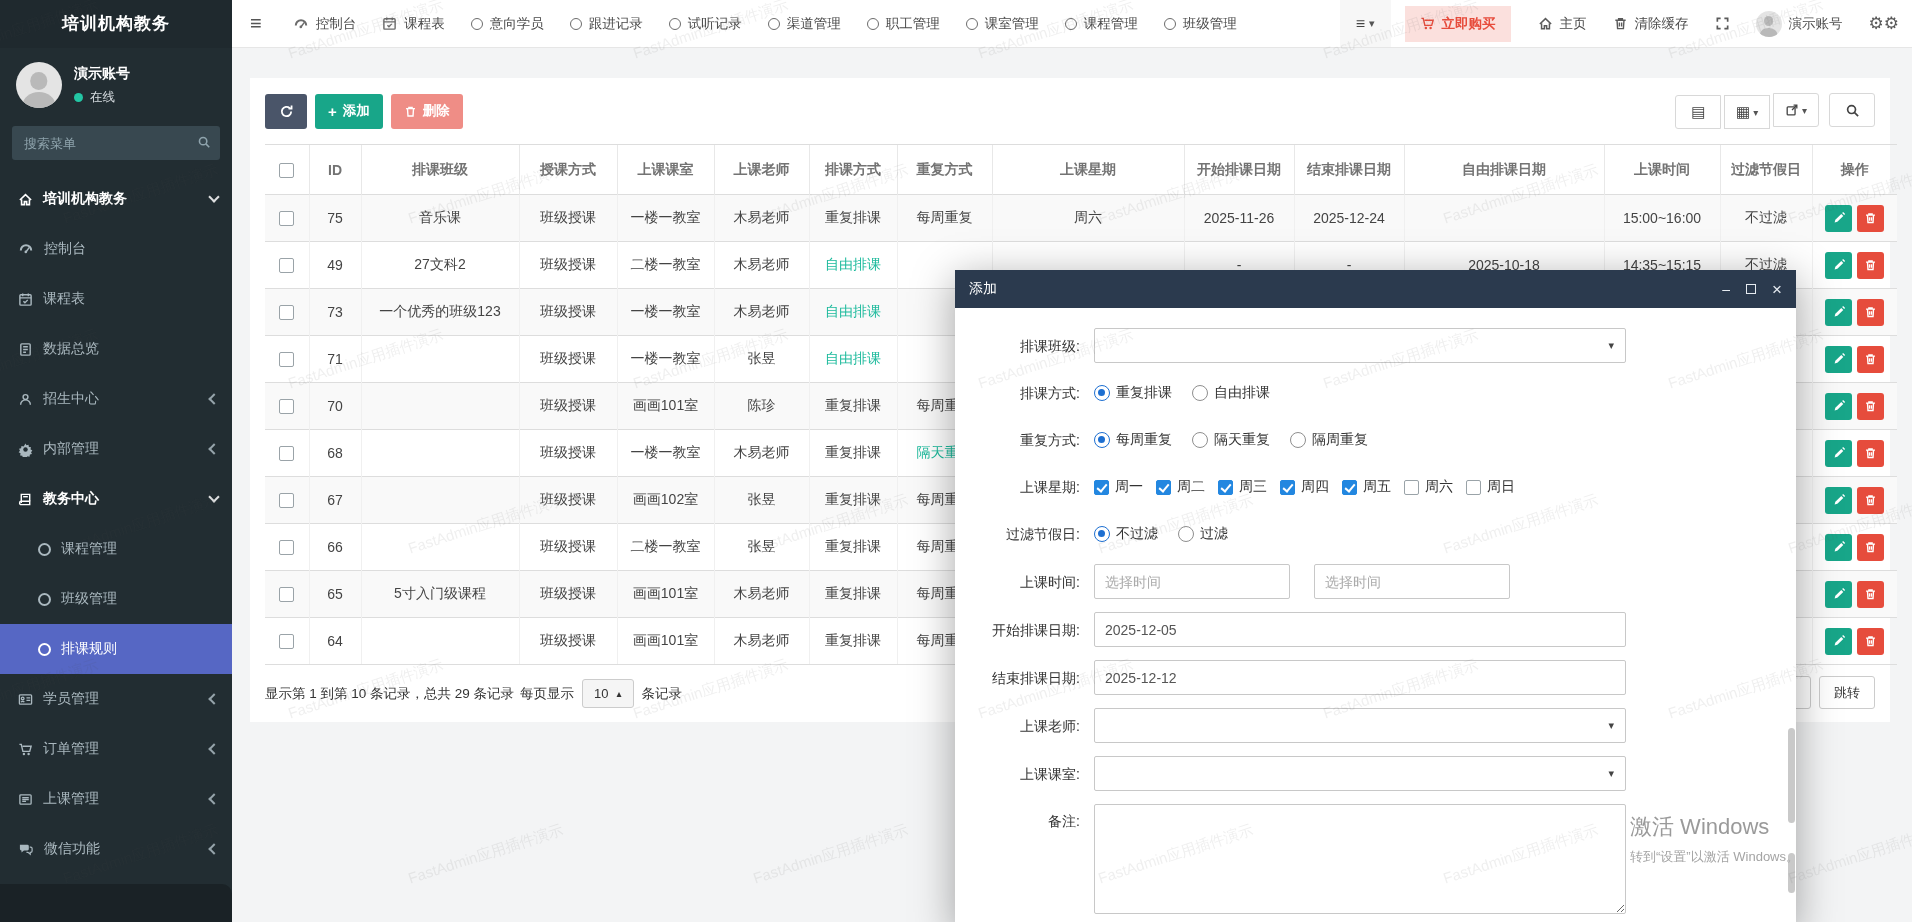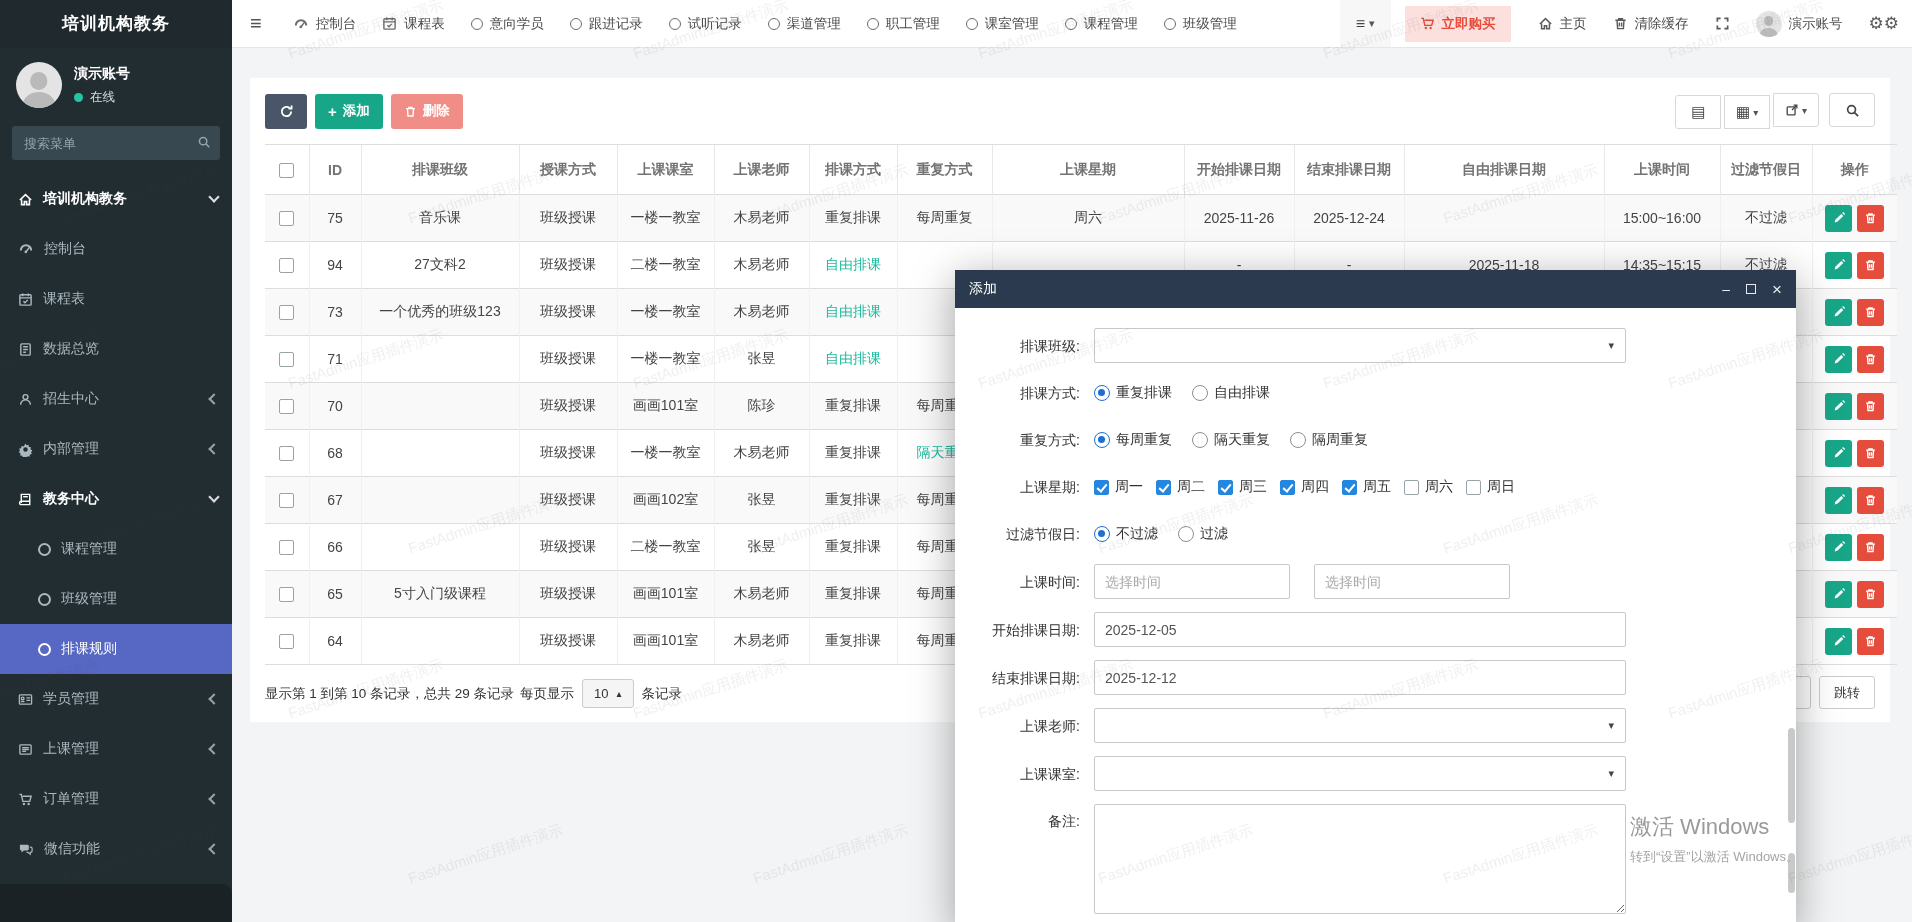--- a/index.html
+++ b/index.html
@@ -318,37 +318,37 @@
             <rect x="1.5" y="3" width="13" height="10" rx="1"></rect>
             <circle cx="5" cy="6.8" r="1.4"></circle>
             <path d="M3.2 10.8a2.6 2.6 0 0 1 3.6 0M9 6.2h4M9 9h4"></path>
           </svg>
         </span>
         <span class="lbl">学员管理</span>
         <span class="chev left"></span>
       </div>
       <div class="menu-item">
         <span class="i">
-          <svg width="15" height="15" viewBox="0 0 16 16" fill="none" stroke="currentColor" stroke-width="1.4">
-            <rect x="2" y="3" width="12" height="10" rx="1"></rect>
-            <path d="M4.5 6h7M4.5 8h7M4.5 10h4"></path>
-          </svg>
-        </span>
-        <span class="lbl">上课管理</span>
-        <span class="chev left"></span>
-      </div>
-      <div class="menu-item">
-        <span class="i">
           <svg width="15" height="15" viewBox="0 0 16 16" fill="none" stroke="currentColor" stroke-width="1.5">
             <path d="M1.5 2.5h2l1.7 7.5h7.3l1.5-5.5H5"></path>
             <circle cx="6.3" cy="12.8" r="1.3" fill="currentColor" stroke="none"></circle>
             <circle cx="11.3" cy="12.8" r="1.3" fill="currentColor" stroke="none"></circle>
           </svg>
         </span>
         <span class="lbl">订单管理</span>
+        <span class="chev left"></span>
+      </div>
+      <div class="menu-item">
+        <span class="i">
+          <svg width="15" height="15" viewBox="0 0 16 16" fill="none" stroke="currentColor" stroke-width="1.4">
+            <rect x="2" y="3" width="12" height="10" rx="1"></rect>
+            <path d="M4.5 6h7M4.5 8h7M4.5 10h4"></path>
+          </svg>
+        </span>
+        <span class="lbl">上课管理</span>
         <span class="chev left"></span>
       </div>
       <div class="menu-item">
         <span class="i">
           <svg width="16" height="15" viewBox="0 0 16 16">
             <path d="M1.5 3h8a1.5 1.5 0 0 1 1.5 1.5v3A1.5 1.5 0 0 1 9.5 9H5.8l-2.6 2.1V9H3A1.5 1.5 0 0 1 1.5 7.5z" fill="currentColor"></path>
             <path d="M12 5.5h1A1.5 1.5 0 0 1 14.5 7v2.5a1.5 1.5 0 0 1-1.5 1.5h-.5v2l-2.4-2H8.5" fill="none" stroke="currentColor" stroke-width="1.3"></path>
           </svg>
         </span>
         <span class="lbl">微信功能</span>
@@ -576,31 +576,31 @@
                 </svg>
               </button><button class="row-btn del">
                 <svg width="13" height="14" viewBox="0 0 16 16" fill="none" stroke="currentColor" stroke-width="1.7">
                   <path d="M2.5 4.5h11M6 4.5V3h4v1.5M4.3 4.5l.6 9h6.2l.6-9"></path>
                   <path d="M6.8 7v4.3M9.2 7v4.3"></path>
                 </svg>
               </button></td>
           </tr>
           <tr>
             <td><span class="cb"></span></td>
-            <td>94</td>
+            <td>49</td>
             <td>27文科2</td>
             <td>班级授课</td>
             <td>二楼一教室</td>
             <td>木易老师</td>
             <td class="green">自由排课</td>
             <td></td>
             <td></td>
             <td>-</td>
             <td>-</td>
-            <td>2025-11-18</td>
+            <td>2025-10-18</td>
             <td>14:35~15:15</td>
             <td>不过滤</td>
             <td><button class="row-btn edit">
                 <svg width="14" height="14" viewBox="0 0 16 16" fill="currentColor">
                   <path d="M3 13.2l.8-3.1 6.8-6.8 2.3 2.3-6.8 6.8zM11.6 2.3l1.1-1.1 2.3 2.3-1.1 1.1z"></path>
                 </svg>
               </button><button class="row-btn del">
                 <svg width="13" height="14" viewBox="0 0 16 16" fill="none" stroke="currentColor" stroke-width="1.7">
                   <path d="M2.5 4.5h11M6 4.5V3h4v1.5M4.3 4.5l.6 9h6.2l.6-9"></path>
                   <path d="M6.8 7v4.3M9.2 7v4.3"></path>

